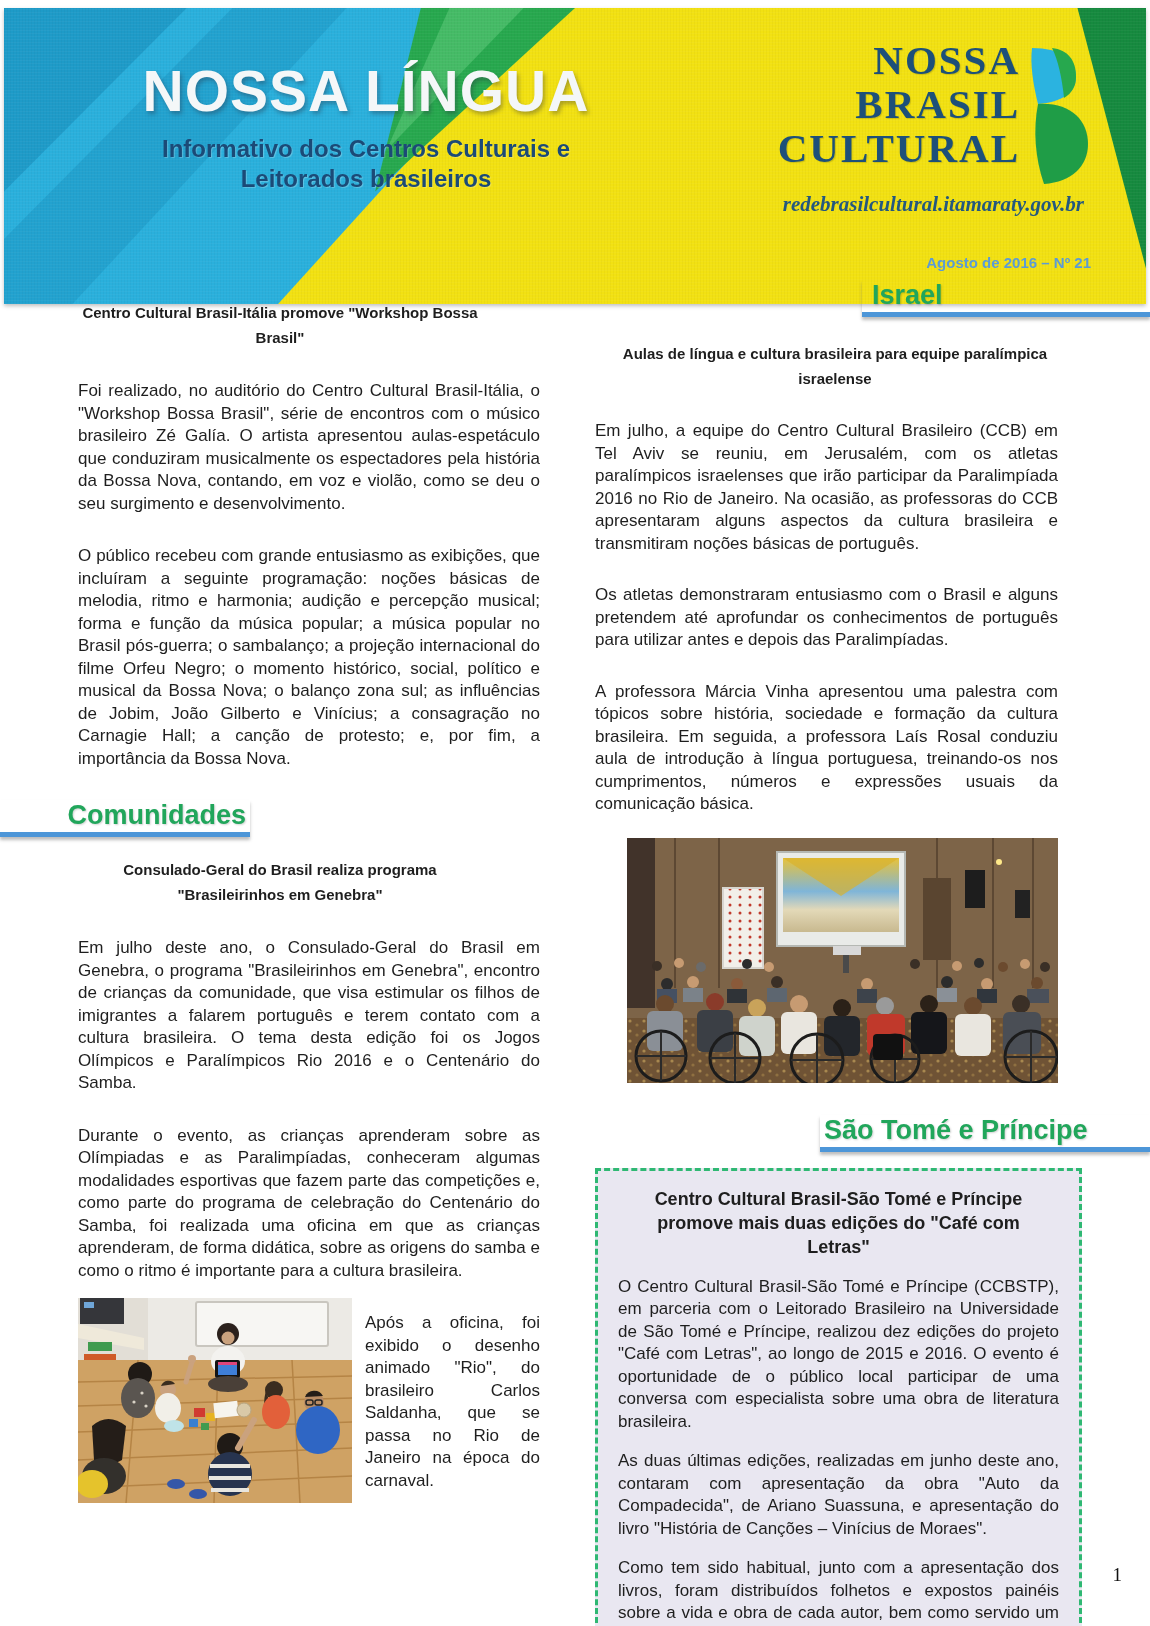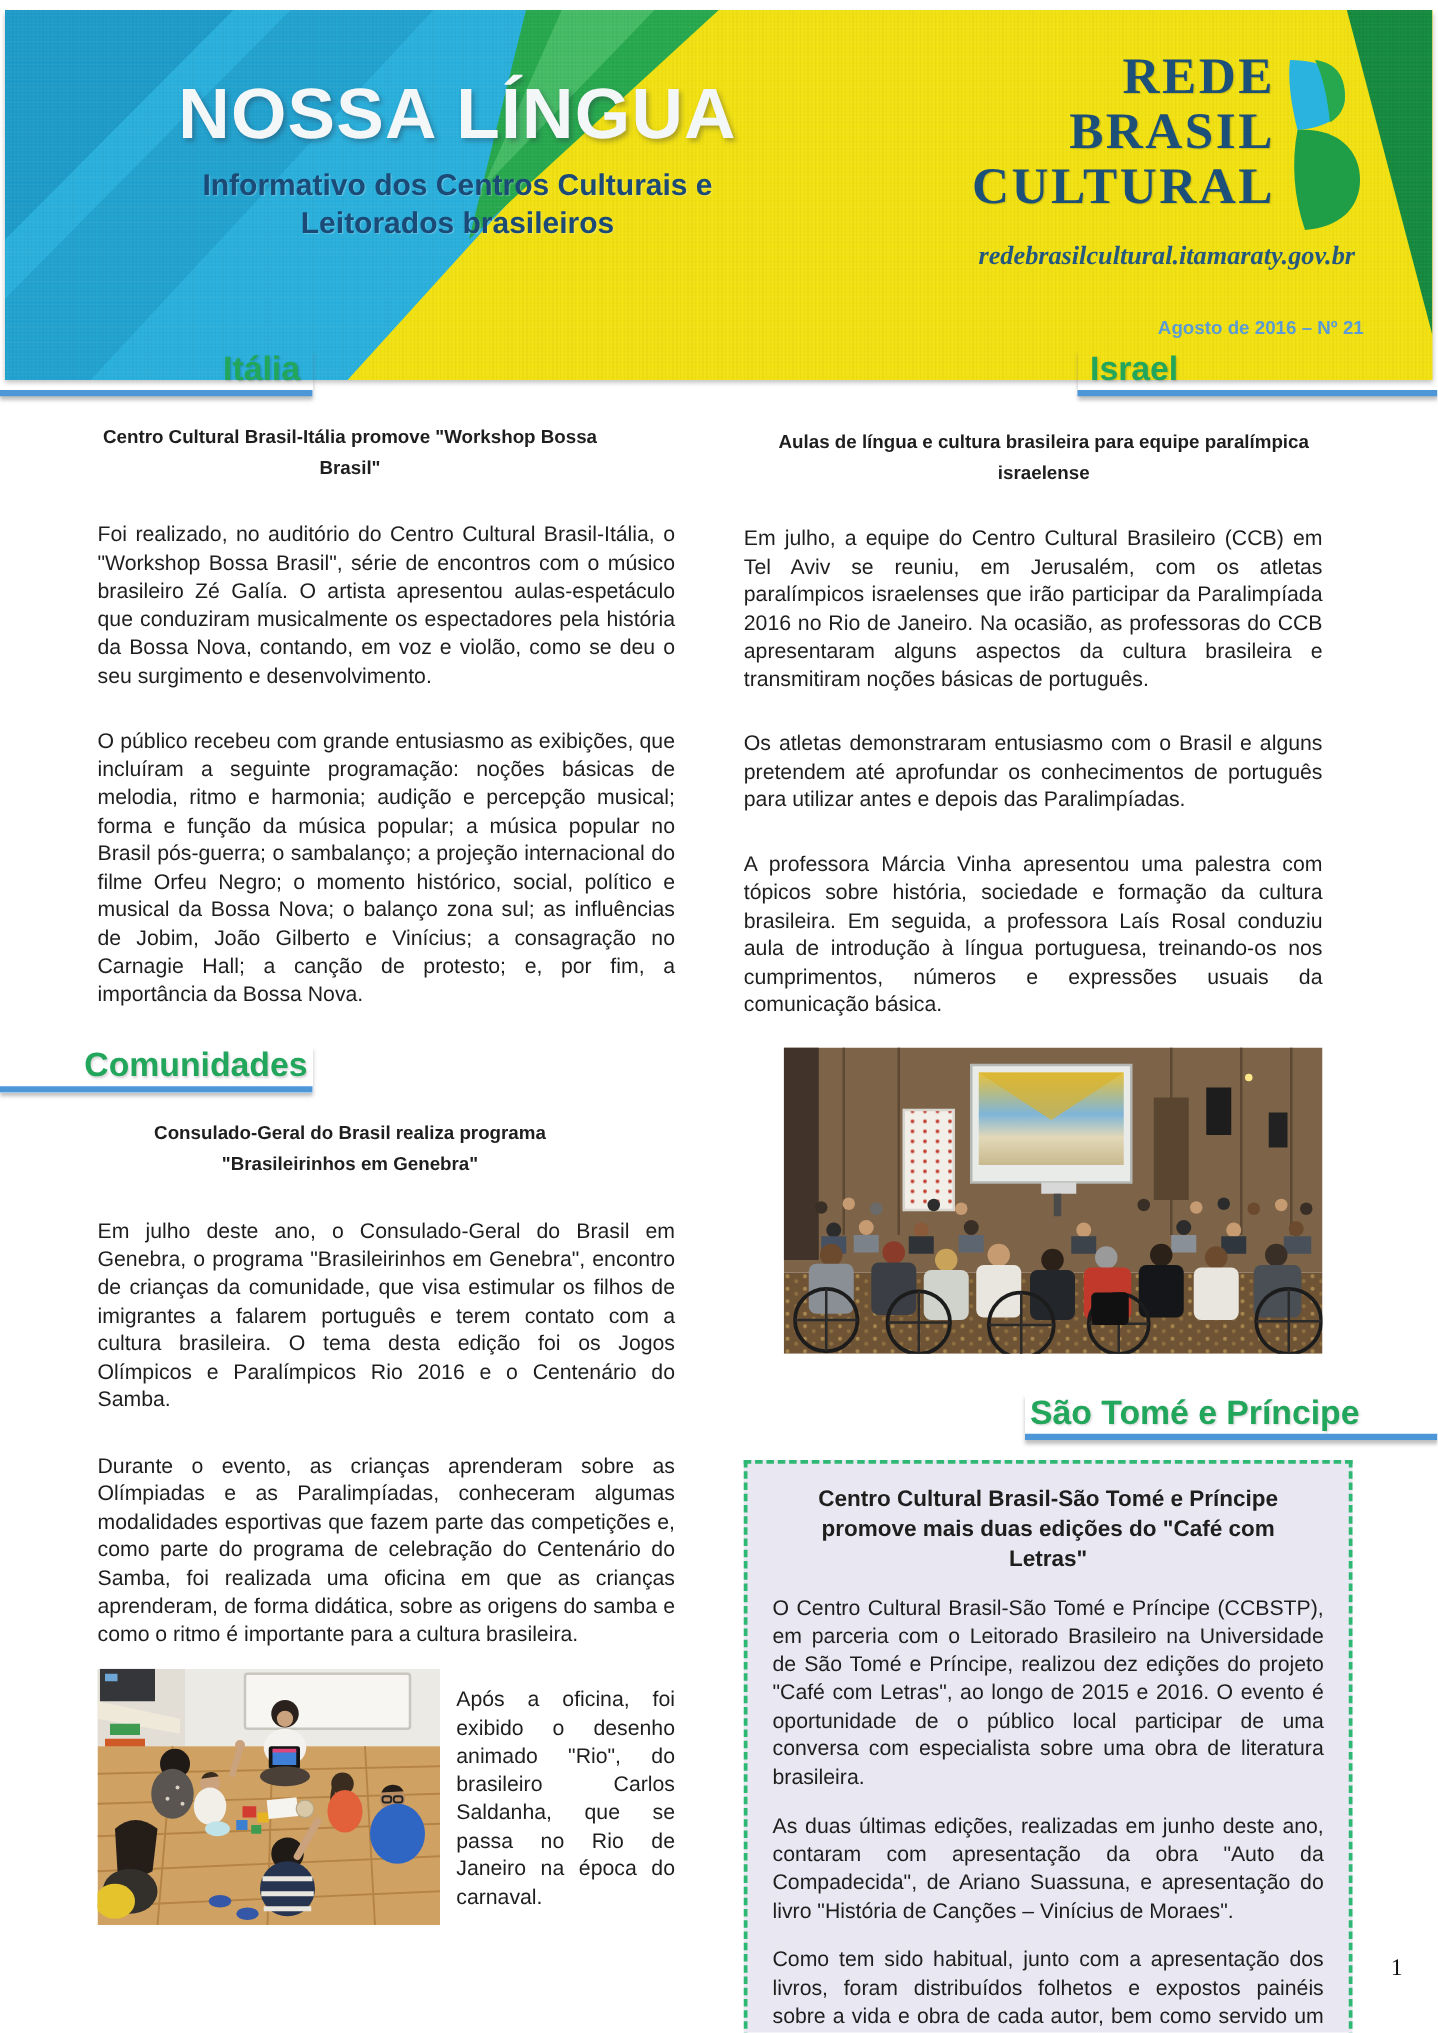--- a/index.html
+++ b/index.html
@@ -123,43 +123,40 @@
   <div class="banner-texture"></div>
 
   <div class="banner-title">NOSSA LÍNGUA</div>
   <div class="banner-subtitle">
     <div>Informativo dos Centros Culturais e</div>
     <div>Leitorados brasileiros</div>
   </div>
 
   <div class="brand">
     <div class="brand-text">
-      <div>REDE</div>
+      <div>NOSSA</div>
       <div>BRASIL</div>
       <div>CULTURAL</div>
     </div>
     <svg class="brand-logo" width="62" height="140" viewBox="0 0 62 140">
       <path d="M6,2 C34,2 50,13 50,31 C50,47 36,56 12,58 C7,38 4,18 6,2 Z" fill="#2bb3e0"></path>
       <path d="M26,2 C42,4 50,14 50,31 C50,40 46,47 38,52 C36,32 32,14 26,2 Z" fill="#27a84e"></path>
       <path d="M12,58 C44,56 62,74 62,98 C62,120 46,136 18,138 C9,112 7,84 12,58 Z" fill="#1f9d47"></path>
     </svg>
   </div>
   <div class="brand-url">redebrasilcultural.itamaraty.gov.br</div>
 </div>
 
 <div class="content">
   <div class="date-label">Agosto de 2016 – Nº 21</div>
 
   <div class="columns">
 
     <div class="col-left">
 
-      <div class="heading-band band-italia">
-        <span class="sec-h">Itália</span>
-      </div>
 
       <div class="article-title">Centro Cultural Brasil-Itália promove "Workshop Bossa Brasil"</div>
       <p class="body-text">Foi realizado, no auditório do Centro Cultural Brasil-Itália, o "Workshop Bossa Brasil", série de encontros com o músico brasileiro Zé Galía. O artista apresentou aulas-espetáculo que conduziram musicalmente os espectadores pela história da Bossa Nova, contando, em voz e violão, como se deu o seu surgimento e desenvolvimento.</p>
       <p class="body-text">O público recebeu com grande entusiasmo as exibições, que incluíram a seguinte programação: noções básicas de melodia, ritmo e harmonia; audição e percepção musical; forma e função da música popular; a música popular no Brasil pós-guerra; o sambalanço; a projeção internacional do filme Orfeu Negro; o momento histórico, social, político e musical da Bossa Nova; o balanço zona sul; as influências de Jobim, João Gilberto e Vinícius; a consagração no Carnagie Hall; a canção de protesto; e, por fim, a importância da Bossa Nova.</p>
 
       <div class="heading-band band-comunidades">
         <span class="sec-h">Comunidades</span>
       </div>
 
       <div class="article-title">Consulado-Geral do Brasil realiza programa "Brasileirinhos em Genebra"</div>

